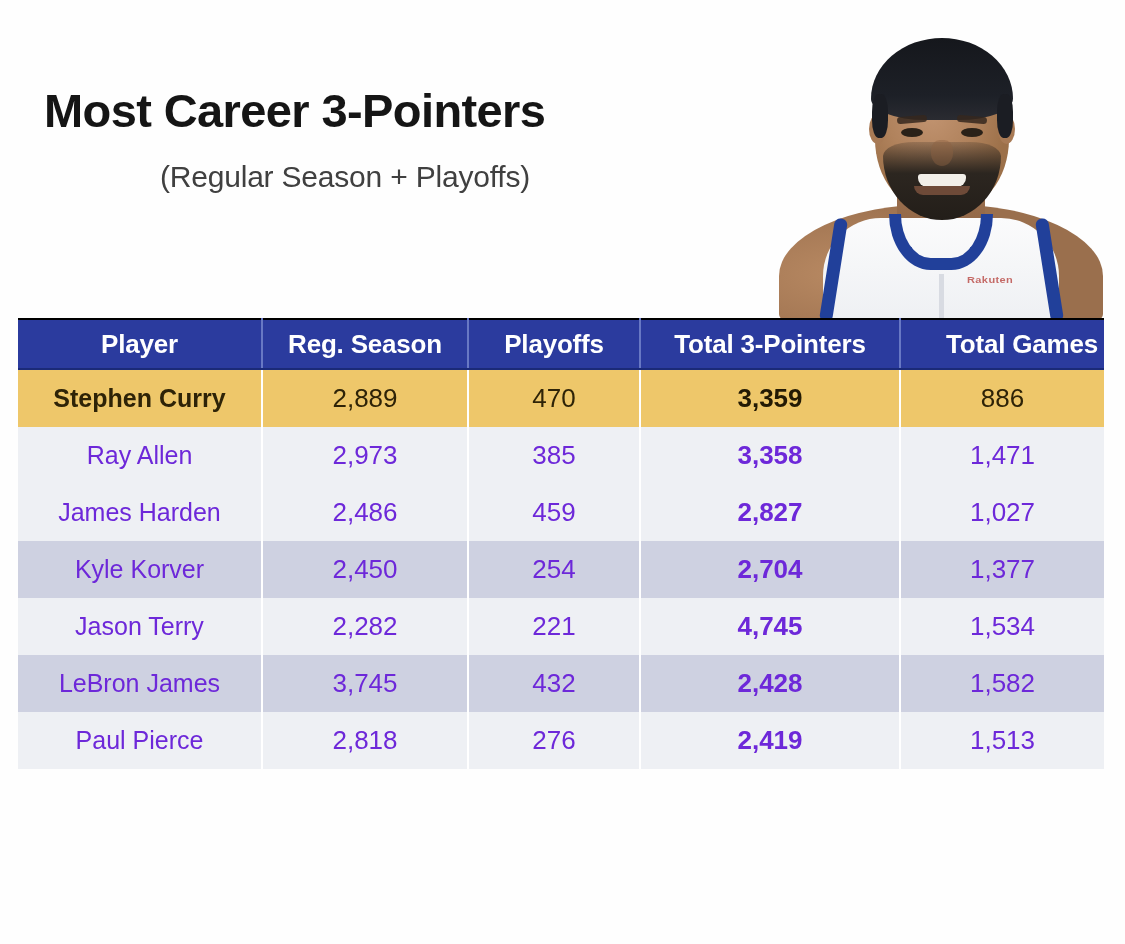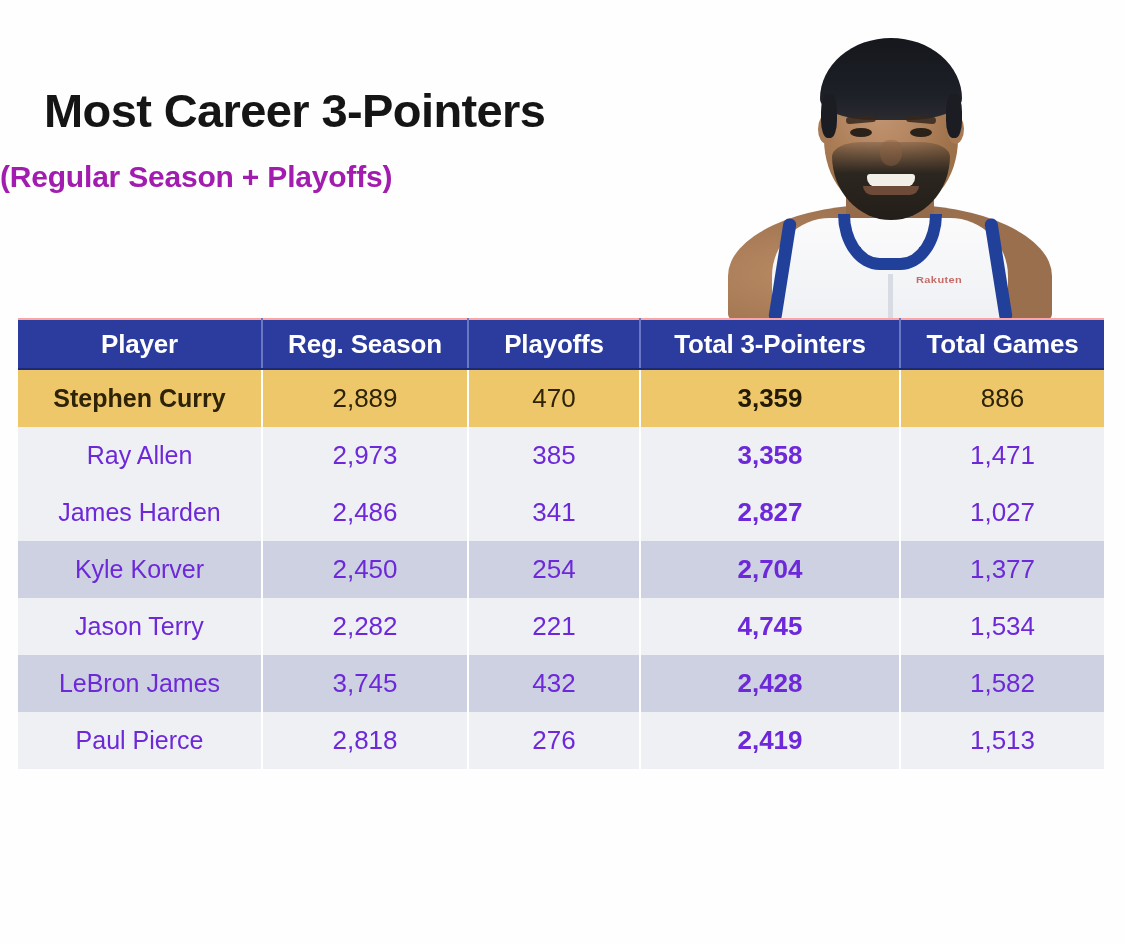--- a/index.html
+++ b/index.html
@@ -33,32 +33,32 @@
     font-size: 47px;
     font-weight: bold;
     letter-spacing: -0.6px;
     color: #151515;
     line-height: 1.06;
     white-space: nowrap;
   }
   .subtitle {
     margin: 0;
     padding: 24px 0 0 0;
-    text-align: left;
+    text-align: center;
     font-size: 30px;
-    font-weight: bold;
+    font-weight: normal;
     letter-spacing: -0.2px;
-    color: #a21caf;
+    color: #404040;
     white-space: nowrap;
   }
 
   
   .player-photo {
     position: absolute;
-    left: 720px;
+    left: 771px;
     top: 22px;
     width: 340px;
     height: 296px;
     overflow: hidden;
   }
   .photo-stage {
     position: absolute;
     inset: 0;
   }
   
@@ -247,25 +247,25 @@
   .stat-table thead th {
     background: #2b3b9e;
     color: #ffffff;
     font-size: 26px;
     font-weight: bold;
     text-align: center;
     height: 48px;
     padding: 0 6px;
     border-right: 2px solid #6878c4;
     border-bottom: 2px solid #1b2a78;
-    border-top: 2px solid #fca5a5;
+    border-top: 2px solid #000000;
     letter-spacing: -0.2px;
     white-space: nowrap;
   }
-  .stat-table thead th:last-child { border-right: none; }
+  .stat-table thead th:last-child { border-right: none; text-align: right; }
 
   .stat-table tbody td {
     height: 57px;
     text-align: center;
     padding: 0 8px;
     color: #6d28d9;
     border-right: 2px solid #ffffff;
     white-space: nowrap;
     font-size: 26px;
   }
@@ -347,21 +347,21 @@
         <tr class="row-light">
           <td class="player-cell">Ray Allen</td>
           <td>2,973</td>
           <td>385</td>
           <td class="total-cell">3,358</td>
           <td>1,471</td>
         </tr>
         <tr class="row-light">
           <td class="player-cell">James Harden</td>
           <td>2,486</td>
-          <td>341</td>
+          <td>459</td>
           <td class="total-cell">2,827</td>
           <td>1,027</td>
         </tr>
         <tr class="row-dark">
           <td class="player-cell">Kyle Korver</td>
           <td>2,450</td>
           <td>254</td>
           <td class="total-cell">2,704</td>
           <td>1,377</td>
         </tr>

